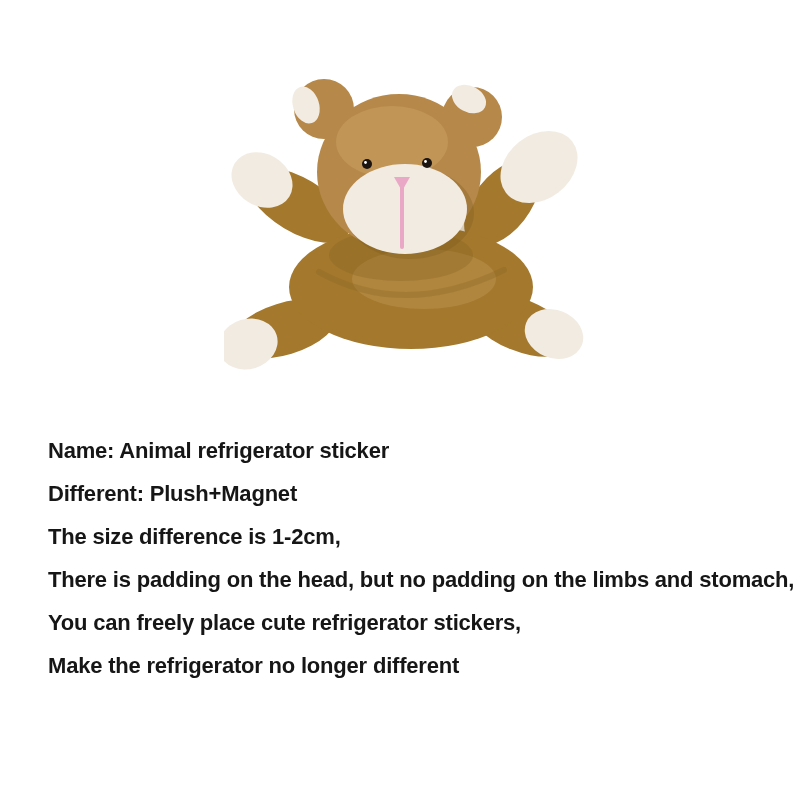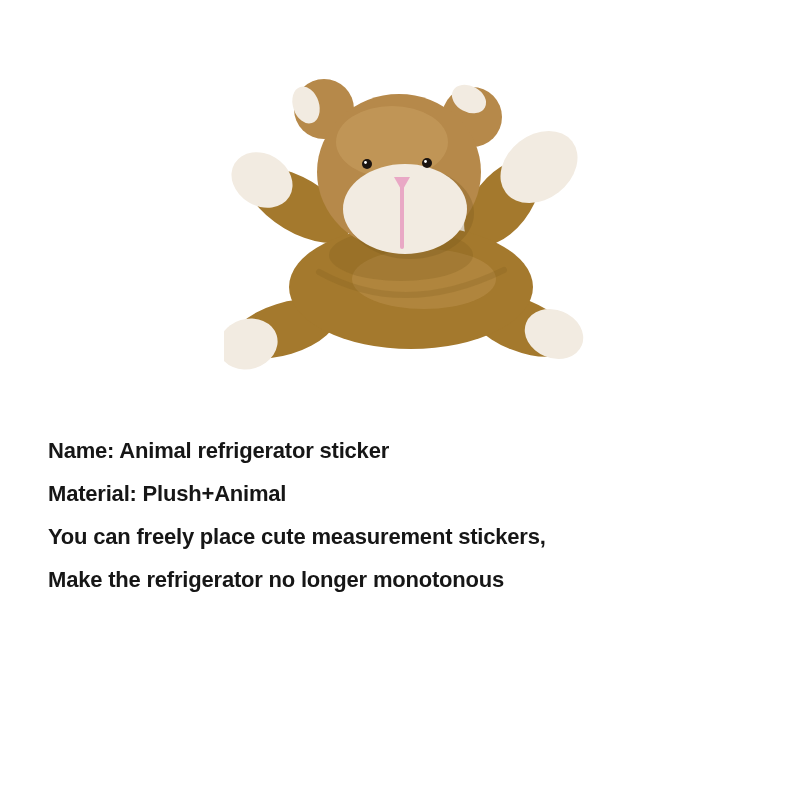--- a/index.html
+++ b/index.html
@@ -81,18 +81,20 @@
 
       <circle cx="143" cy="97" r="5" fill="#1b1410"></circle>
       <circle cx="203" cy="96" r="5" fill="#1b1410"></circle>
       <circle cx="141.5" cy="95.5" r="1.4" fill="#ffffff"></circle>
       <circle cx="201.5" cy="94.5" r="1.4" fill="#ffffff"></circle>
     </svg>
   </figure>
 
   <section class="description">
     <p>Name: Animal refrigerator sticker</p>
-    <p>Material: Plush+Animal</p>
-    <p>You can freely place cute measurement stickers,</p>
-    <p>Make the refrigerator no longer monotonous</p>
+    <p>Different: Plush+Magnet</p>
+    <p>The size difference is 1-2cm,</p>
+    <p>There is padding on the head, but no padding on the limbs and stomach,</p>
+    <p>You can freely place cute refrigerator stickers,</p>
+    <p>Make the refrigerator no longer different</p>
   </section>
 
 </div>
 
 </body></html>

